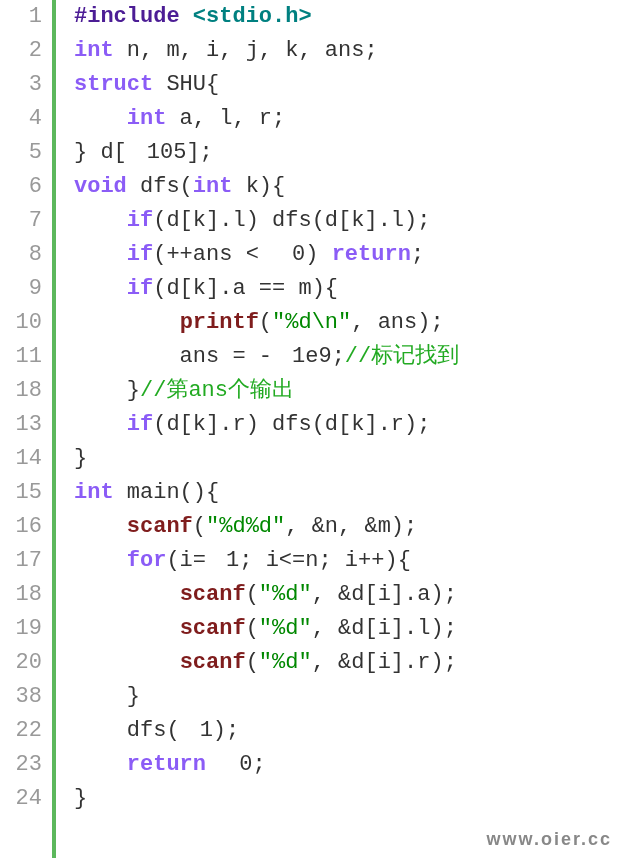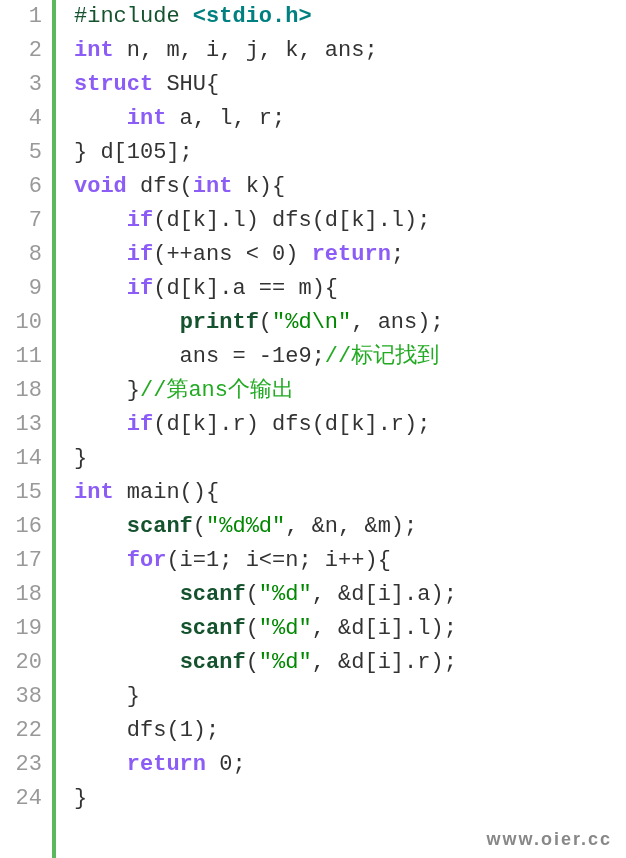--- a/index.html
+++ b/index.html
@@ -34,25 +34,25 @@
       flex: 1;
       padding-left: 18px;
       white-space: pre;
     }
     .code-line {
       height: 34px;
       line-height: 34px;
       color: #333333;
     }
     .kw { color: #8b5cf6; font-weight: bold; }
-    .pp { color: #14532d; font-weight: normal; }
+    .pp { color: #4c1d95; font-weight: bold; }
     .pph { color: #008080; font-weight: bold; }
-    .fn { color: #14532d; font-weight: bold; }
+    .fn { color: #7f1d1d; font-weight: bold; }
     .str { color: #008800; }
-    .num { color: #333333; }
+    .num { color: #333333; margin-left: 20px; }
     .cm { color: #22aa22; text-align: center; }
     .watermark {
       position: absolute;
       bottom: 8px;
       right: 14px;
       color: #888888;
       font-family: Arial, sans-serif;
       font-size: 18px;
       letter-spacing: 2px;
       font-weight: bold;

